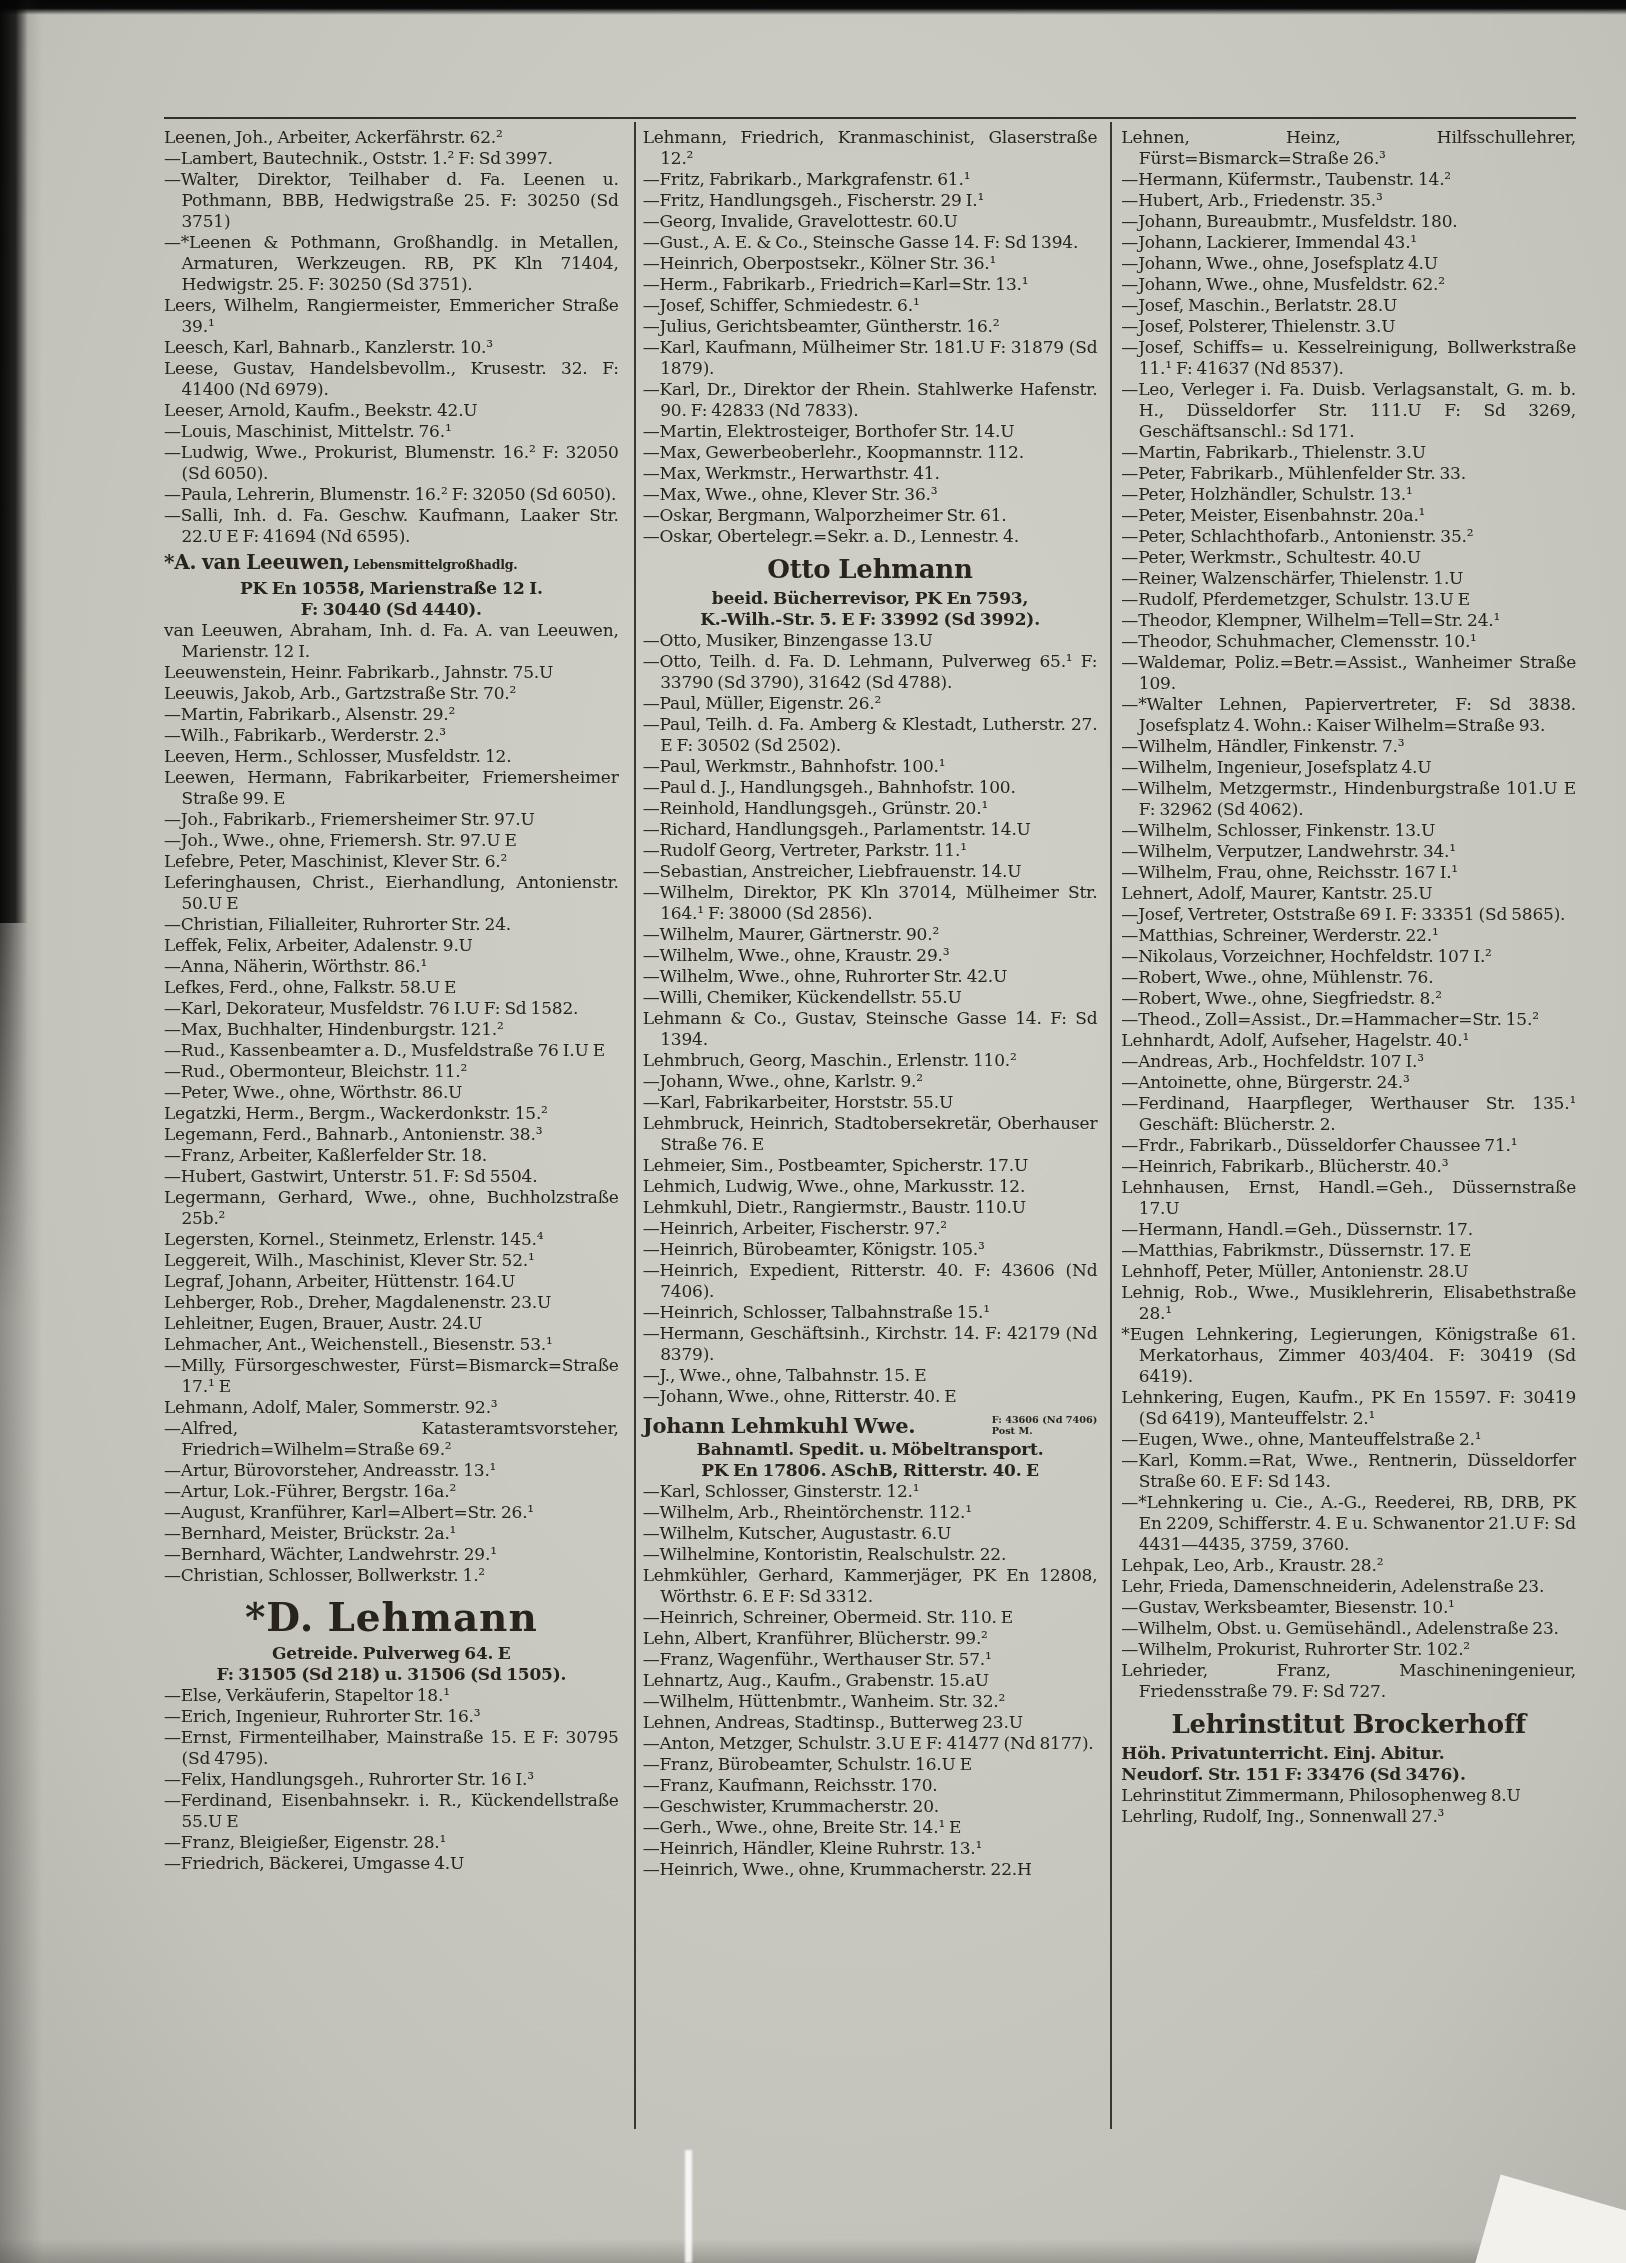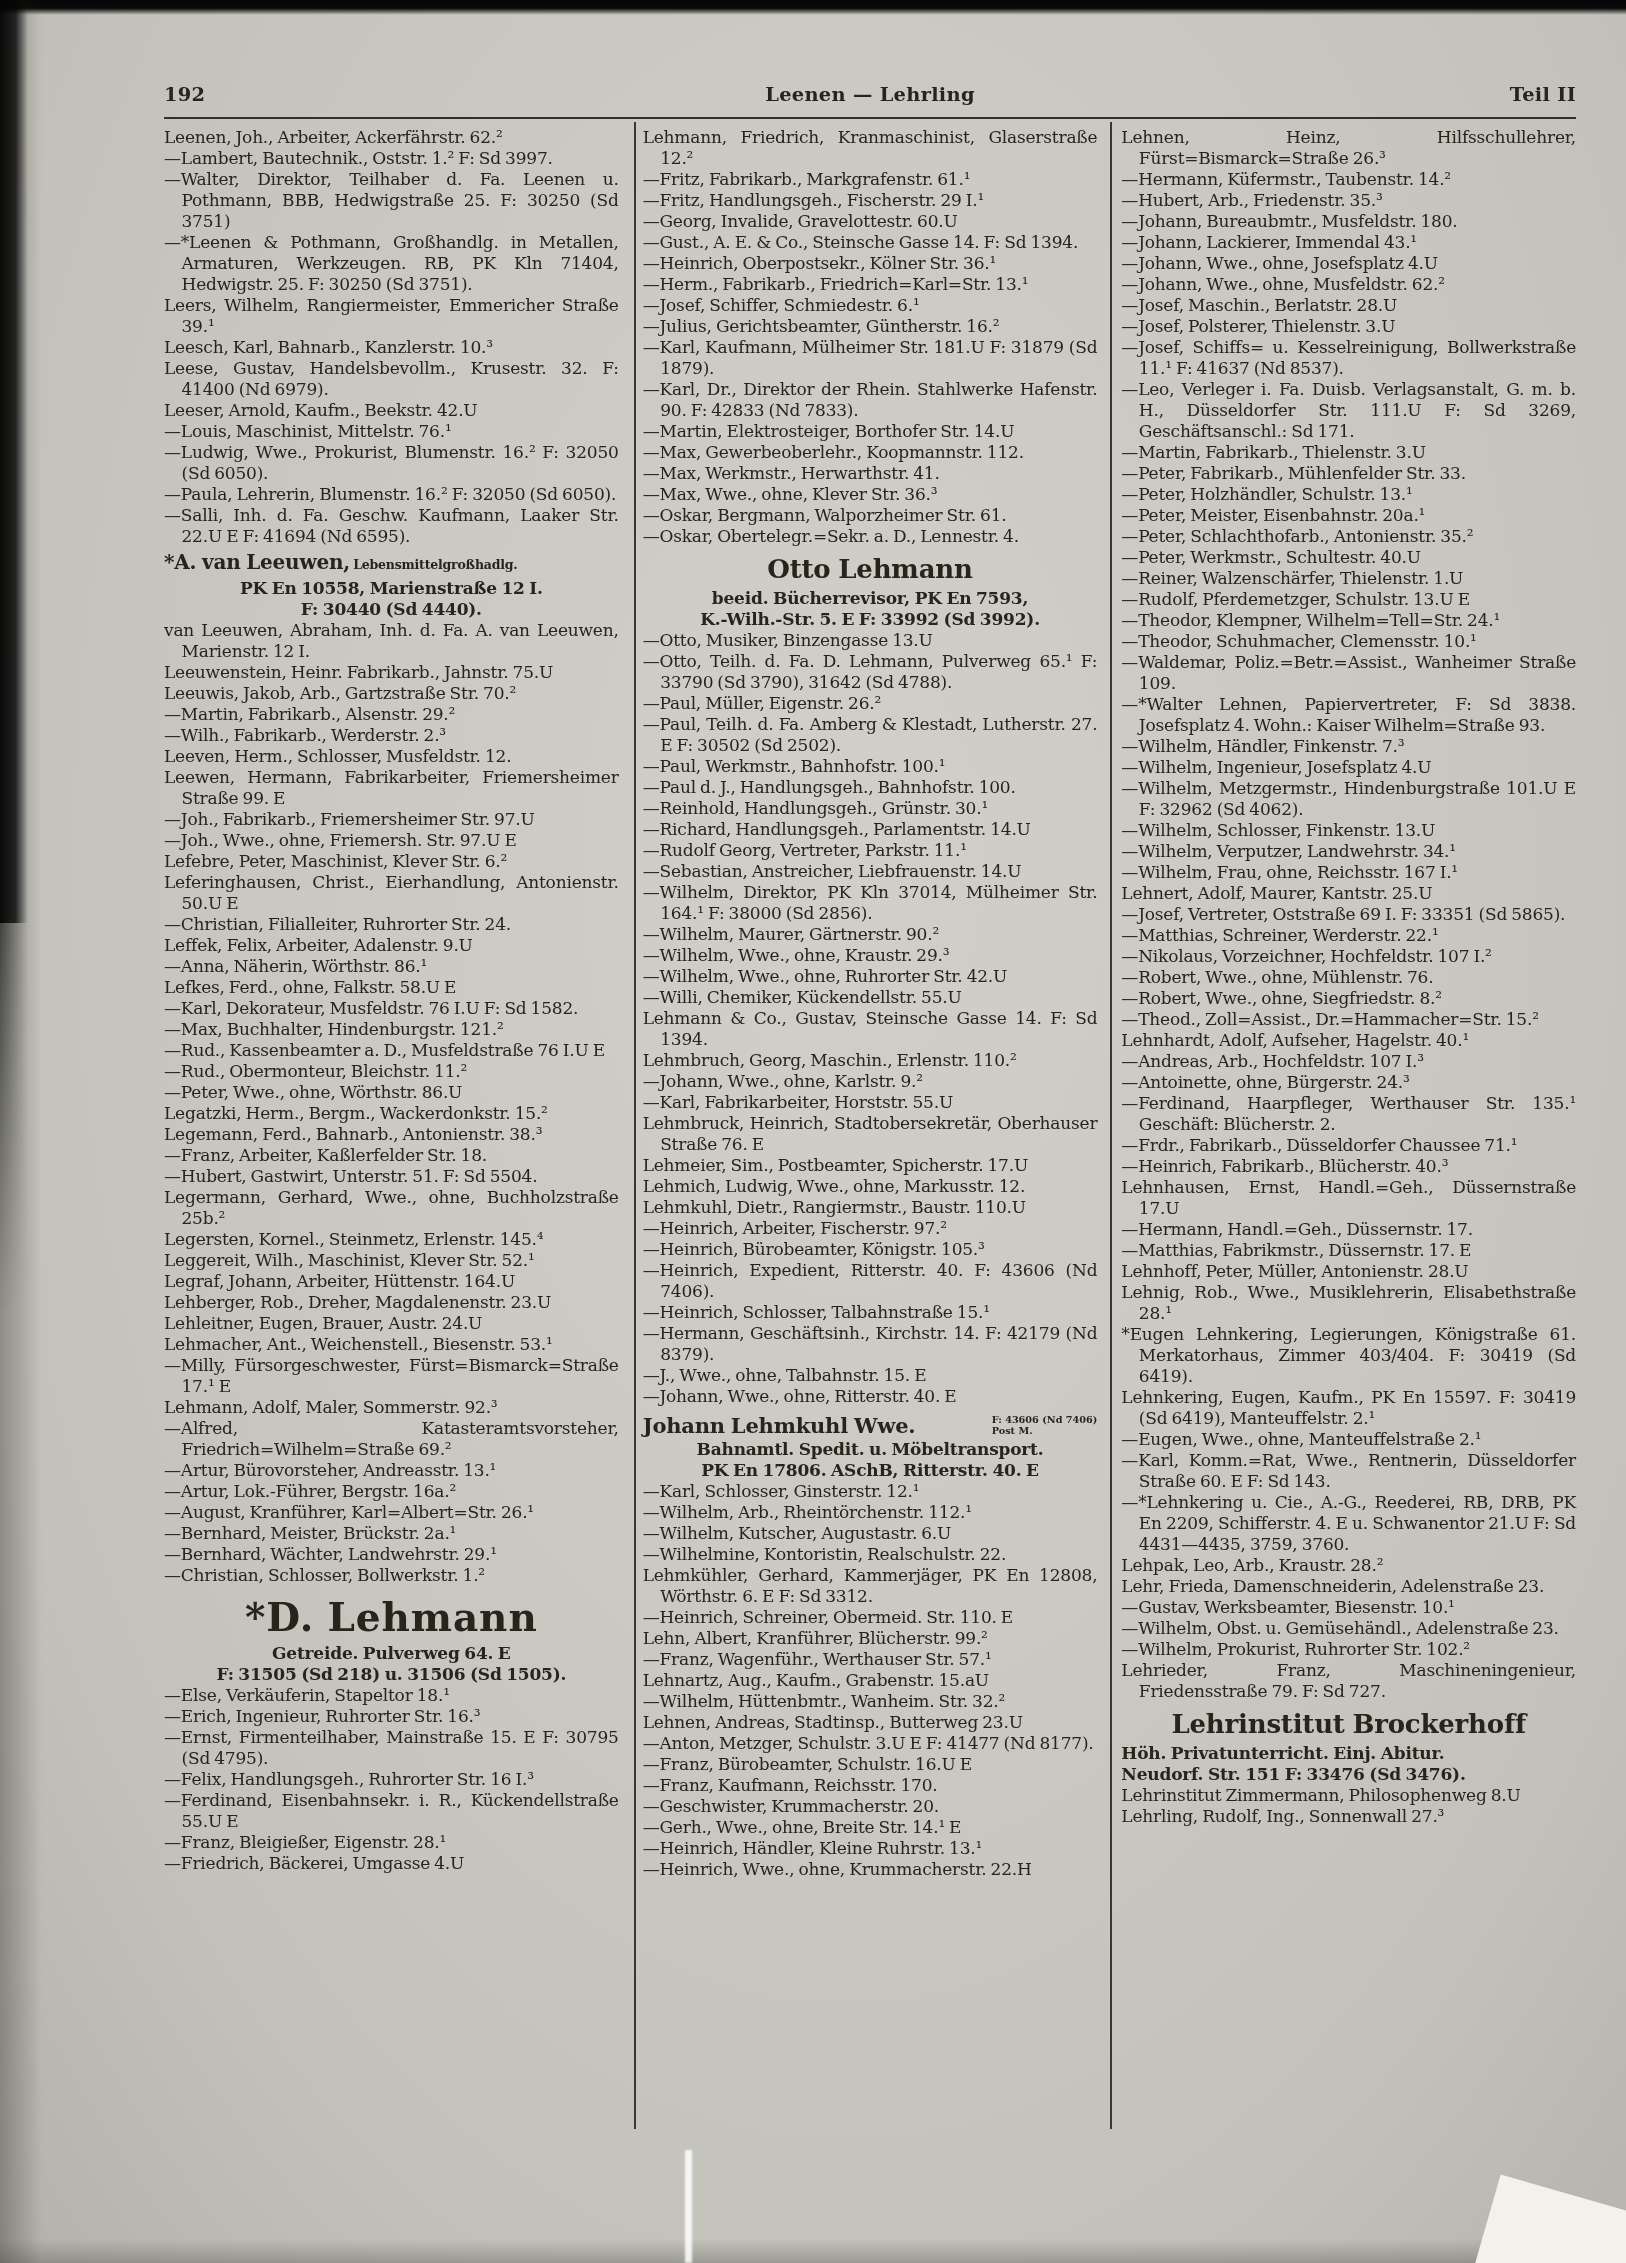--- a/index.html
+++ b/index.html
@@ -55,25 +55,20 @@
 <div class="scan">
 
   <div class="edge-top"></div>
   <div class="edge-left-band"></div>
   <div class="edge-left-dark"></div>
   <div class="edge-left-fade"></div>
   <div class="edge-bottom"></div>
   <div class="corner-sliver"></div>
   <div class="white-streak"></div>
 
-  <div class="header">
-    <span>192</span>
-    <span class="center">Leenen — Lehrling</span>
-    <span>Teil II</span>
-  </div>
   <div class="hrule"></div>
 
   <div class="vrule v1"></div>
   <div class="vrule v2"></div>
 
   <div class="cols">
     <div class="col">
         <div class="e">Leenen, Joh., Arbeiter, Ackerfährstr. 62.²</div>
         <div class="e">—Lambert, Bautechnik., Oststr. 1.² F: Sd 3997.</div>
         <div class="e">—Walter, Direktor, Teilhaber d. Fa. Leenen u. Pothmann, BBB, Hedwigstraße 25. F: 30250 (Sd 3751)</div>
@@ -160,21 +155,21 @@
         <div class="e">—Oskar, Obertelegr.=Sekr. a. D., Lennestr. 4.</div>
         <div class="hL">Otto Lehmann</div>
         <div class="cb">beeid. Bücherrevisor, PK En 7593,</div>
         <div class="cb">K.-Wilh.-Str. 5. E F: 33992 (Sd 3992).</div>
         <div class="e">—Otto, Musiker, Binzengasse 13.U</div>
         <div class="e">—Otto, Teilh. d. Fa. D. Lehmann, Pulverweg 65.¹ F: 33790 (Sd 3790), 31642 (Sd 4788).</div>
         <div class="e">—Paul, Müller, Eigenstr. 26.²</div>
         <div class="e">—Paul, Teilh. d. Fa. Amberg &amp; Klestadt, Lutherstr. 27. E F: 30502 (Sd 2502).</div>
         <div class="e">—Paul, Werkmstr., Bahnhofstr. 100.¹</div>
         <div class="e">—Paul d. J., Handlungsgeh., Bahnhofstr. 100.</div>
-        <div class="e">—Reinhold, Handlungsgeh., Grünstr. 30.¹</div>
+        <div class="e">—Reinhold, Handlungsgeh., Grünstr. 20.¹</div>
         <div class="e">—Richard, Handlungsgeh., Parlamentstr. 14.U</div>
         <div class="e">—Rudolf Georg, Vertreter, Parkstr. 11.¹</div>
         <div class="e">—Sebastian, Anstreicher, Liebfrauenstr. 14.U</div>
         <div class="e">—Wilhelm, Direktor, PK Kln 37014, Mülheimer Str. 164.¹ F: 38000 (Sd 2856).</div>
         <div class="e">—Wilhelm, Maurer, Gärtnerstr. 90.²</div>
         <div class="e">—Wilhelm, Wwe., ohne, Kraustr. 29.³</div>
         <div class="e">—Wilhelm, Wwe., ohne, Ruhrorter Str. 42.U</div>
         <div class="e">—Willi, Chemiker, Kückendellstr. 55.U</div>
         <div class="e">Lehmann &amp; Co., Gustav, Steinsche Gasse 14. F: Sd 1394.</div>
         <div class="e">Lehmbruch, Georg, Maschin., Erlenstr. 110.²</div>

